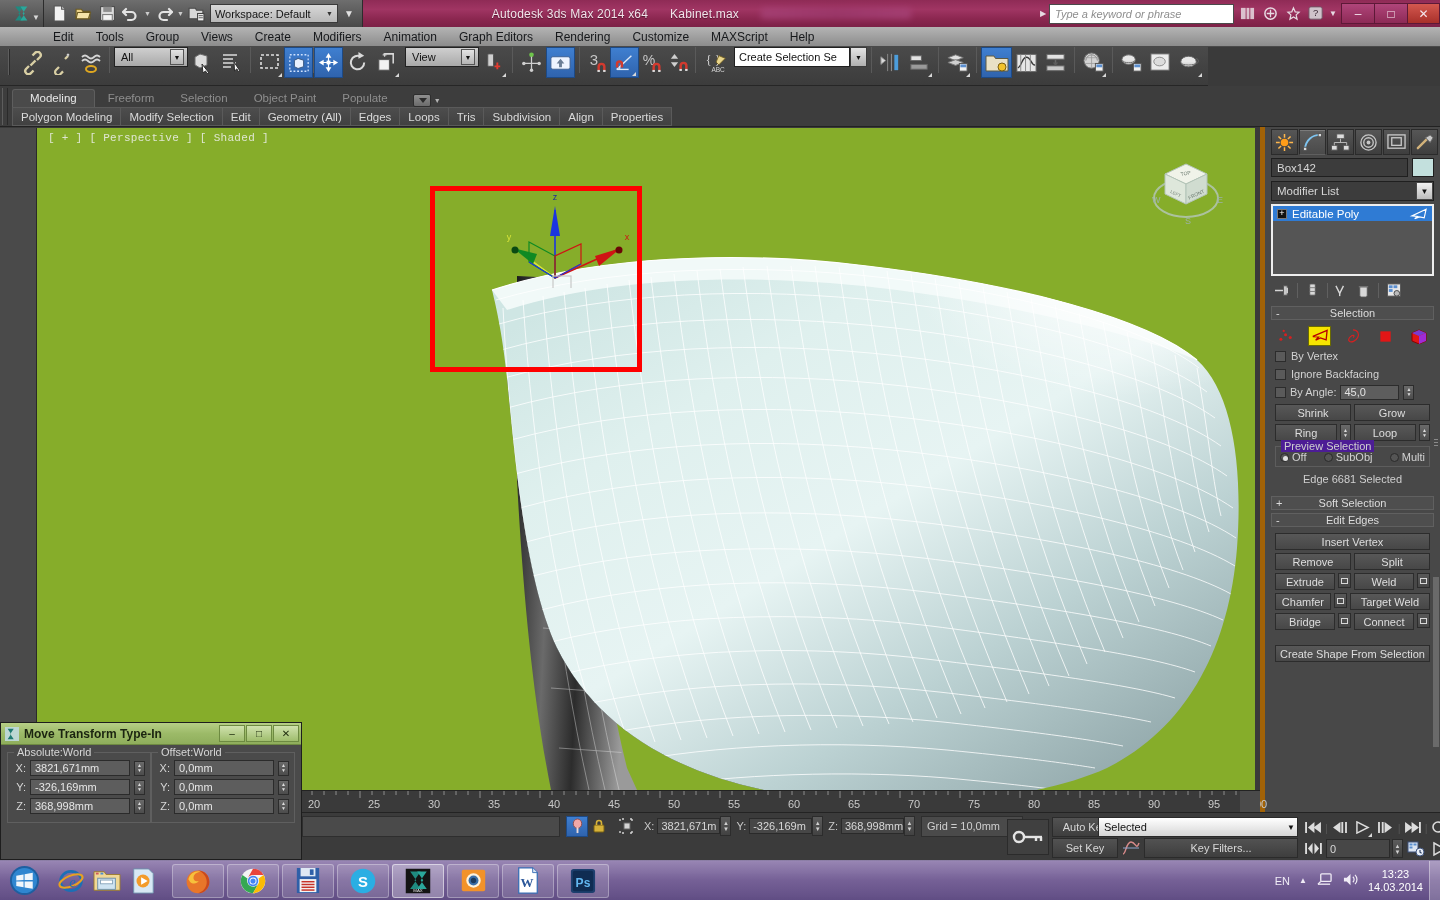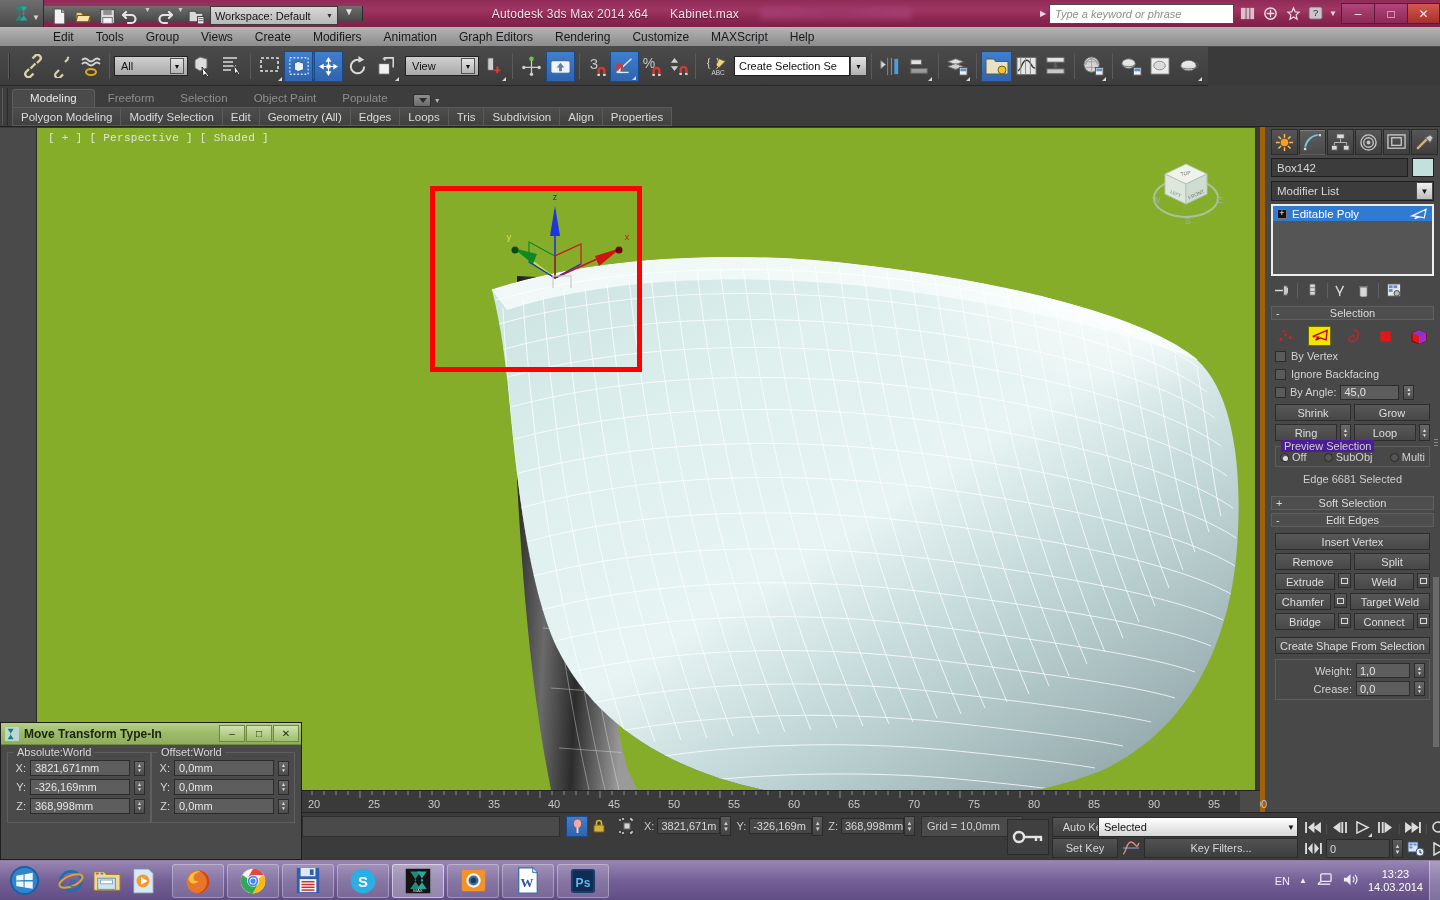--- a/index.html
+++ b/index.html
@@ -20,22 +20,22 @@
     display:flex; align-items:center;
   }
   .appmenu{
     width:44px; height:27px; background:linear-gradient(180deg,#6e6e6e,#4a4a4a);
     border-right:1px solid #2c2c2c; display:flex; align-items:center; justify-content:center;
     position:relative;
   }
   .max-logo{ width:17px;height:17px; }
   .appmenu .caret{ position:absolute; right:3px; bottom:5px; font-size:8px; color:#d8d8d8;}
   .qat{
-    height:15px; background:linear-gradient(180deg,#6e6e6e,#484848);
-    display:flex; align-items:flex-start; padding:0 4px; gap:2px;
+    height:27px; background:linear-gradient(180deg,#6e6e6e,#484848);
+    display:flex; align-items:center; padding:0 4px; gap:2px;
     border-right:1px solid #2c2c2c;
   }
   .qat .ic{ width:22px;height:21px; display:flex;align-items:center;justify-content:center; }
   .wsbox{
     display:flex;align-items:center;height:19px;background:linear-gradient(180deg,#d8d8d8,#b8b8b8);
     border:1px solid #3a3a3a;color:#141414;padding:0 4px;font-size:11px;min-width:128px;
     justify-content:space-between;
   }
   .wsbox .arw{font-size:7px;color:#333;}
   .qat .dblarw{ color:#e2e2e2;font-size:10px;padding:0 4px;}
@@ -67,21 +67,21 @@
     background:linear-gradient(180deg,#b4b4b4,#8c8c8c);
     display:flex;align-items:center;padding-left:42px;gap:0;
     border-bottom:1px solid #4a4a4a;
   }
   .menubar .mi{padding:2px 11px;color:#16181b;font-size:12px;cursor:default;}
 
   
   .maintb{
     position:absolute;left:0;top:47px;width:1208px;height:39px;
     background:linear-gradient(180deg,#4a4a4a 0%,#3c3c3c 100%);
-    display:flex;align-items:center;padding-left:8px;gap:0;
+    display:flex;padding-left:8px;gap:0;
     border-bottom:1px solid #262626;
   }
   .grip{width:7px;height:30px;display:flex;flex-direction:column;justify-content:center;gap:2px;margin-right:3px;}
   .grip i{display:block;width:2px;height:26px;background:#5e5e5e;border-right:1px solid #2b2b2b;}
   .tbi{width:29px;height:31px;display:flex;align-items:center;justify-content:center;position:relative;}
   .tbi.on{background:linear-gradient(180deg,#3f7fd0,#2f63ad);border:1px solid #1d4a86;}
   .tbi .corner{position:absolute;right:2px;bottom:1px;width:0;height:0;
     border-left:4px solid transparent;border-bottom:4px solid #d8d8d8;}
   .tsep{width:1px;height:26px;background:#2a2a2a;border-right:1px solid #5a5a5a;margin:0 4px;}
   .combo{
@@ -1068,34 +1068,22 @@
         <div class="btnrow">
           <div class="btn" style="flex:1">Bridge</div>
           <div class="smallsq">
               <i></i>
             </div>
           <div class="btn" style="flex:1">Connect</div>
           <div class="smallsq">
               <i></i>
             </div>
         </div>
-        <div class="btn" style="margin-top:7px">Create Shape From Selection</div>
-
-        <div class="group" style="margin-top:5px;padding:3px 4px">
-          <div style="display:flex;align-items:center;gap:4px;margin-bottom:3px;">
-            <span style="flex:1;text-align:right;color:#d2d2d2;font-size:11px">Weight:</span>
-            <span class="numfield" style="width:54px">1,0</span>
-            <span class="spin2">▲<br>▼</span>
-          </div>
-          <div style="display:flex;align-items:center;gap:4px;">
-            <span style="flex:1;text-align:right;color:#d2d2d2;font-size:11px">Crease:</span>
-            <span class="numfield" style="width:54px">0,0</span>
-            <span class="spin2">▲<br>▼</span>
-          </div>
-        </div>
+        <div class="btn" style="margin-top:15px">Create Shape From Selection</div>
+
       </div>
     </div>
 
     <div class="cp-scroll">
       <div class="grip3">
         <svg width="6" height="14" viewBox="0 0 6 14">
             <g fill="#8a8a8a">
               <rect x="1" y="2" width="4" height="1"></rect>
               <rect x="1" y="5" width="4" height="1"></rect>
               <rect x="1" y="8" width="4" height="1"></rect>

